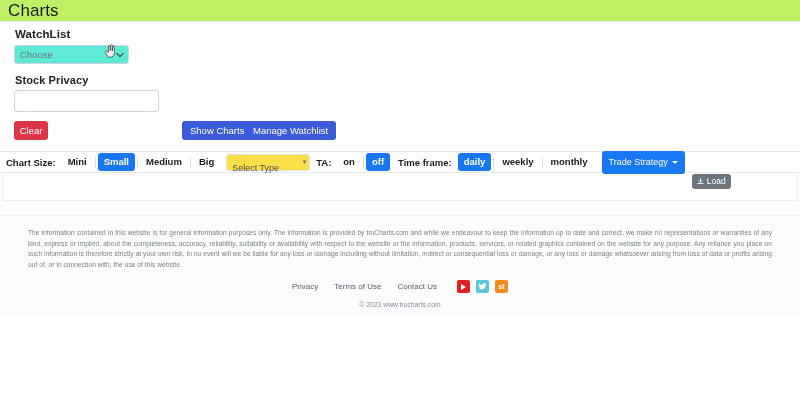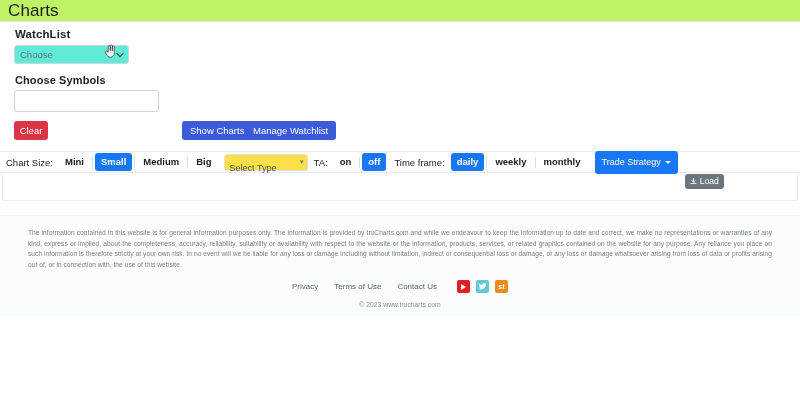--- a/index.html
+++ b/index.html
@@ -122,21 +122,21 @@
     background: #ffffff;
     border-top: 1px solid #e6e9ec;
     border-bottom: 1px solid #e6e9ec;
     display: flex;
     align-items: center;
     padding: 0 6px;
     gap: 0;
     font-size: 9.5px;
     color: #1f1f1f;
   }
-  .tb-label { font-weight: 400; font-size: 9.5px; color: #1c1c1e; margin-right: 6px; }
+  .tb-label { font-weight: 700; font-size: 9.5px; color: #1c1c1e; margin-right: 6px; }
   .tb-opt {
     font-weight: 700;
     font-size: 9.5px;
     color: #1c1c1e;
     padding: 0 6px;
     cursor: pointer;
     line-height: 14px;
   }
   .tb-opt.active {
     background: #1877f2;
@@ -285,21 +285,21 @@
     <div class="field-label watchlist-label">WatchList</div>
 
     <div class="select-wrap">
       <div class="fake-select">Choose</div>
       <svg class="select-chevron" viewBox="0 0 10 10">
         <path d="M1 3 L5 7 L9 3" fill="none" stroke="#3c4043" stroke-width="1.3" stroke-linecap="round" stroke-linejoin="round"></path>
       </svg>
     </div>
 
     <div class="symbols-block">
-      <div class="field-label">Choose Symbols</div>
+      <div class="field-label">Stock Privacy</div>
       <input class="symbols-input" type="text" value="" placeholder="" style="">
     </div>
 
     <div class="button-row">
       <button class="btn btn-clear">Clear</button>
       <button class="btn btn-show">Show Charts</button>
       <button class="btn btn-manage">Manage Watchlist</button>
     </div>
   </div>
 

